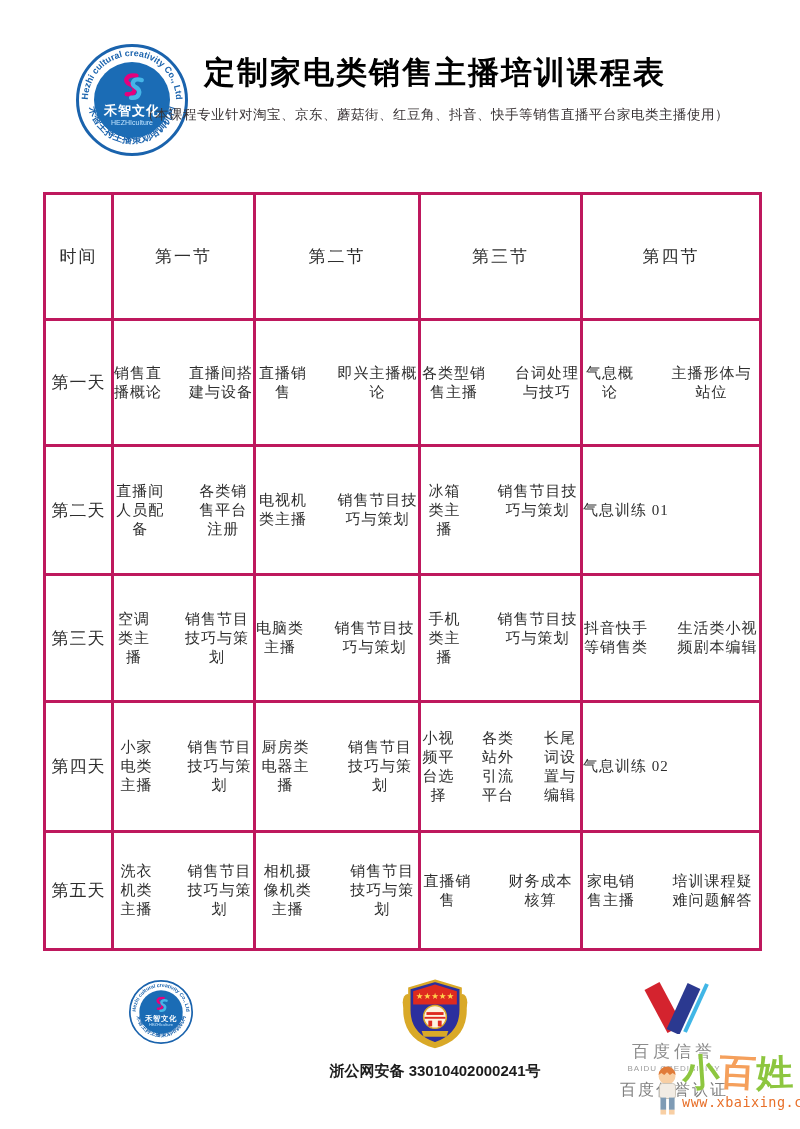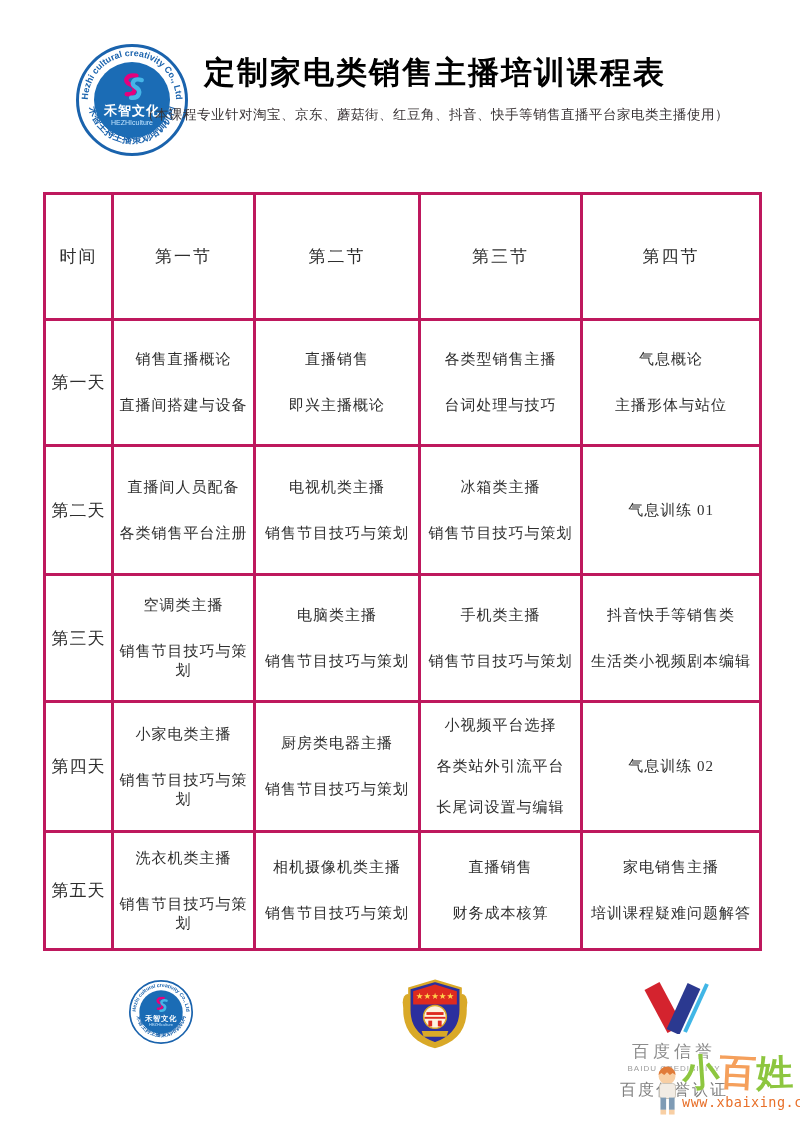--- a/index.html
+++ b/index.html
@@ -32,21 +32,21 @@
   }
   #course-table th,#course-table td{border:3px solid #be185d;text-align:center;vertical-align:middle;padding:0;}
   #course-table th{font-size:17px;font-weight:normal;letter-spacing:2px;}
   #course-table td.day{font-size:17px;letter-spacing:1px;}
   #course-table tbody tr:nth-child(1){height:126px;}
   #course-table tbody tr:nth-child(2){height:126px;}
   #course-table tbody tr:nth-child(3){height:129px;}
   #course-table tbody tr:nth-child(4){height:127px;}
   #course-table tbody tr:nth-child(5){height:130px;}
   #course-table tbody tr:nth-child(6){height:118px;}
-  .cell-lines{display:flex;flex-direction:column;gap:27px;font-size:15px;letter-spacing:1px;}
+  .cell-lines{display:flex;flex-direction:row;gap:27px;font-size:15px;letter-spacing:1px;}
   .cell-lines.three{gap:22px;}
 
   
   .footer-left{position:absolute;left:83px;top:980px;width:156px;text-align:center;}
   .logo-small{width:64px;height:64px;margin:0 auto;position:relative;}
   .logo-small .hz-logo{transform:scale(0.5714);transform-origin:0 0;left:0;top:0;}
   .icp-text{margin-top:11px;font-size:12.5px;color:#8f8f8f;}
 
   .footer-mid{position:absolute;left:310px;top:976px;width:250px;text-align:center;}
   .police-text{margin-top:6px;font-size:15px;font-weight:bold;color:#1c1c1c;}
@@ -287,20 +287,21 @@
     <path d="M40,5 L67,13 L67,36 C67,54 57,65 40,71 C23,65 13,54 13,36 L13,13 Z" fill="#2b2f9e" stroke="#d9a928" stroke-width="2.5"></path>
     <path d="M40,9 L63,16 L63,30 L17,30 L17,16 Z" fill="#de2a1f"></path>
     <text x="40" y="24" text-anchor="middle" font-size="9" fill="#ffd34d">★★★★★</text>
     <circle cx="40" cy="43" r="12" fill="#fdf4e0" stroke="#d9a928" stroke-width="1.5"></circle>
     <rect x="31" y="38" width="18" height="3" fill="#de2a1f"></rect>
     <rect x="29" y="43" width="22" height="2" fill="#de2a1f"></rect>
     <rect x="33" y="47" width="4" height="6" fill="#de2a1f"></rect>
     <rect x="43" y="47" width="4" height="6" fill="#de2a1f"></rect>
     <path d="M26,58 L54,58 L52,64 L28,64 Z" fill="#d9a928"></path>
   </svg>
+  <div class="police-text">浙公网安备 33010402000241号</div>
 </div>
 
 <div class="footer-right">
   <svg width="80" height="52" viewBox="0 0 80 52">
     <line x1="18" y1="4" x2="41" y2="47" stroke="#d4232e" stroke-width="17"></line>
     <line x1="60" y1="4" x2="39" y2="50" stroke="#2b3990" stroke-width="14"></line>
     <line x1="73" y1="2" x2="51" y2="50" stroke="#41b6e6" stroke-width="4"></line>
   </svg>
   <div class="baidu-cn">百度信誉</div>
   <div class="baidu-en">BAIDU CREDIBILITY</div>

